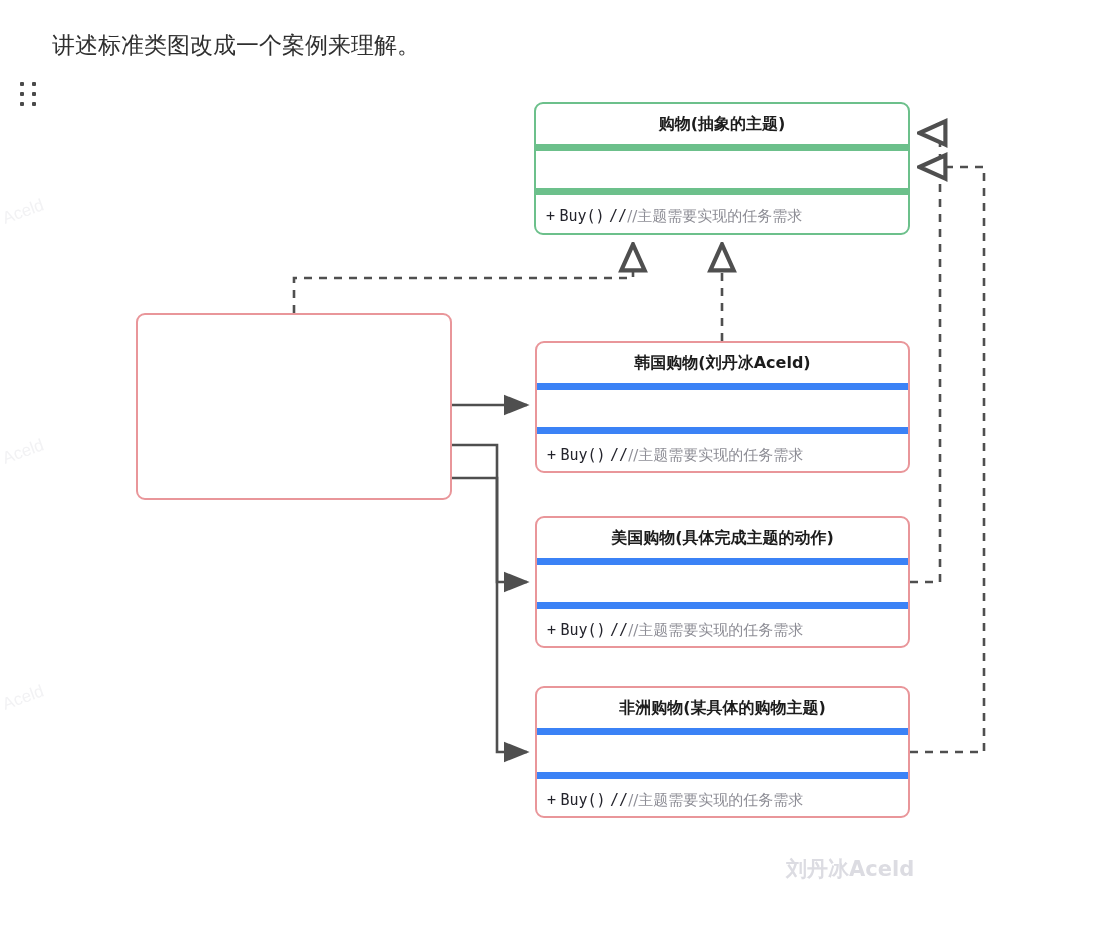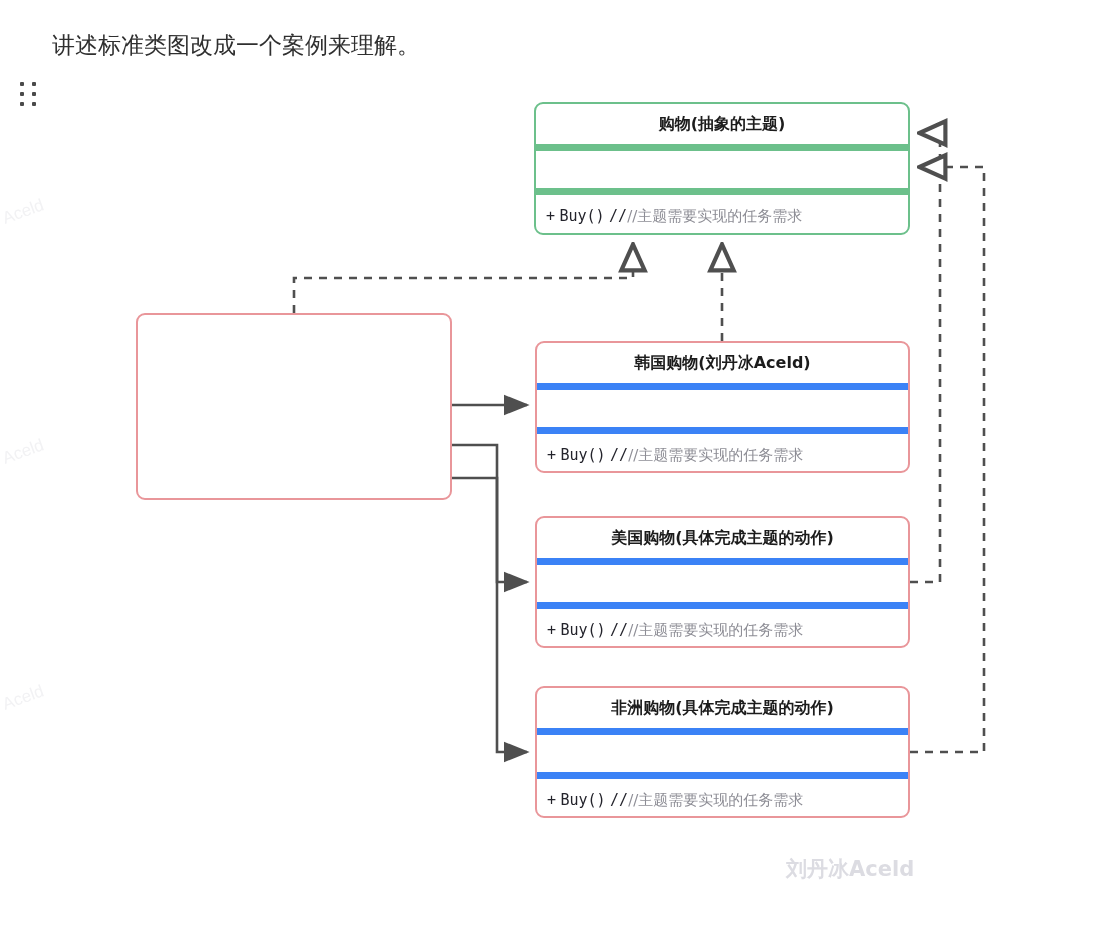--- a/index.html
+++ b/index.html
@@ -231,21 +231,21 @@
 
   <div class="uml-class" style="left:535px; top:516px; width:375px; height:132px;">
     <div class="uml-row first uml-title">美国购物(具体完成主题的动作)</div>
     <div class="uml-row empty-row"></div>
     <div class="uml-row uml-members">
       <span class="member"><span class="sigil">+</span>&nbsp;<span class="code">Buy()</span>&nbsp;<span class="code">//</span><span class="comment">//主题需要实现的任务需求</span></span>
     </div>
   </div>
 
   <div class="uml-class" style="left:535px; top:686px; width:375px; height:132px;">
-    <div class="uml-row first uml-title">非洲购物(具体完成主题的动作)</div>
+    <div class="uml-row first uml-title">非洲购物(某具体的购物主题)</div>
     <div class="uml-row empty-row"></div>
     <div class="uml-row uml-members">
       <span class="member"><span class="sigil">+</span>&nbsp;<span class="code">Buy()</span>&nbsp;<span class="code">//</span><span class="comment">//主题需要实现的任务需求</span></span>
     </div>
   </div>
 
 </div>
 
 <div id="wm-main">刘丹冰Aceld</div>
 

